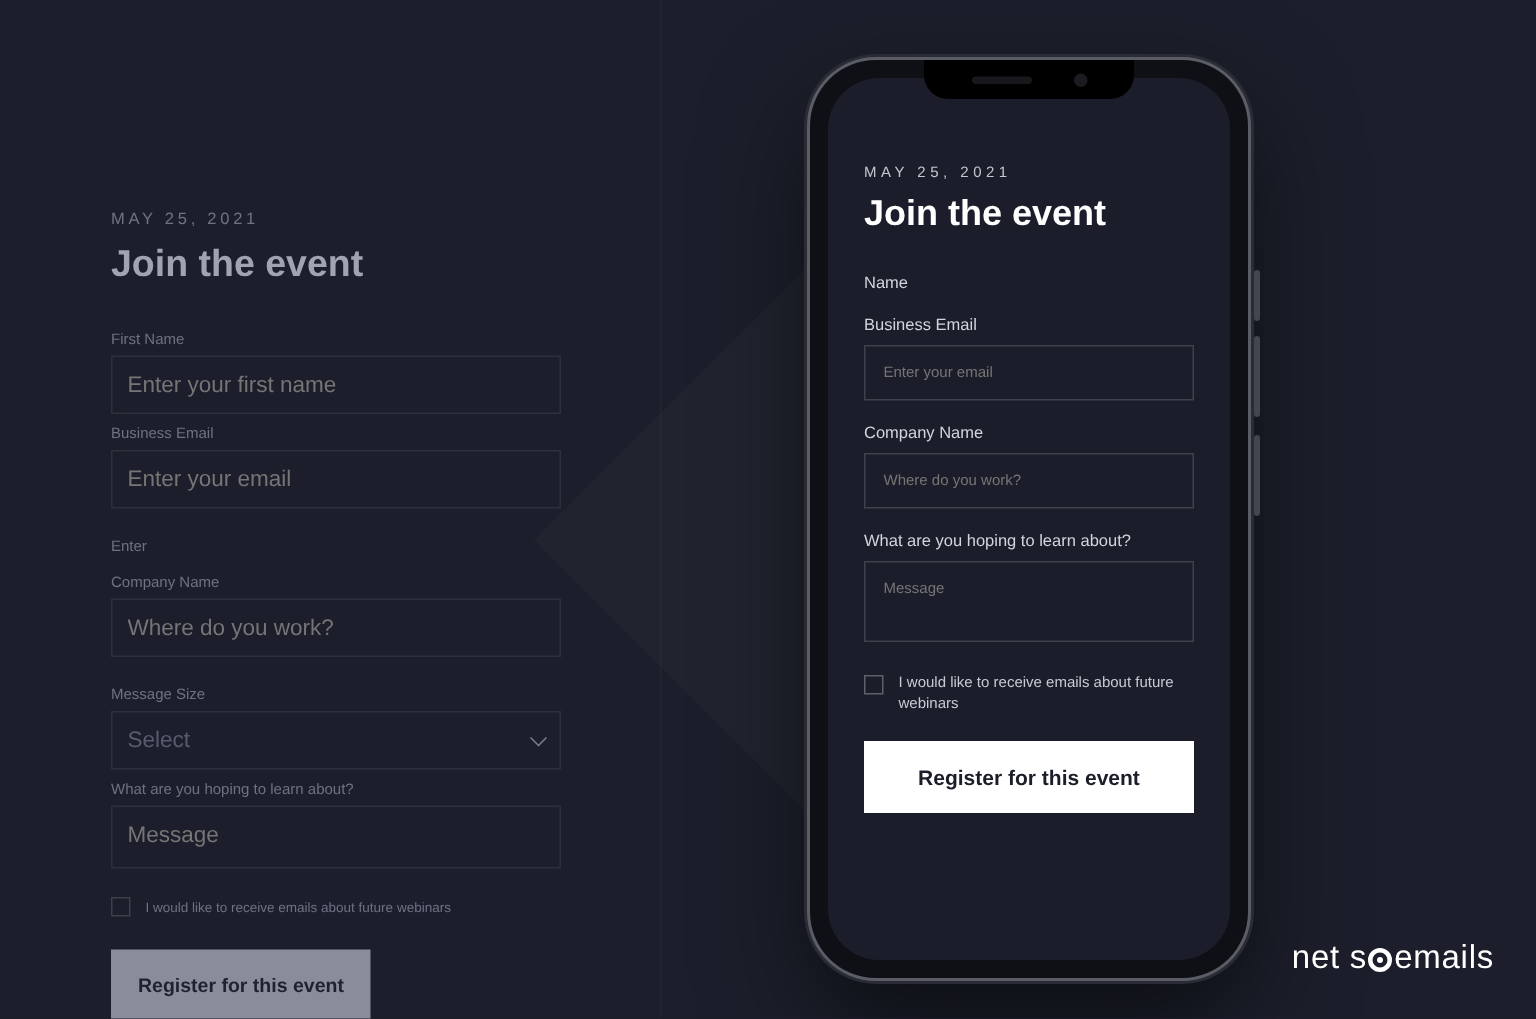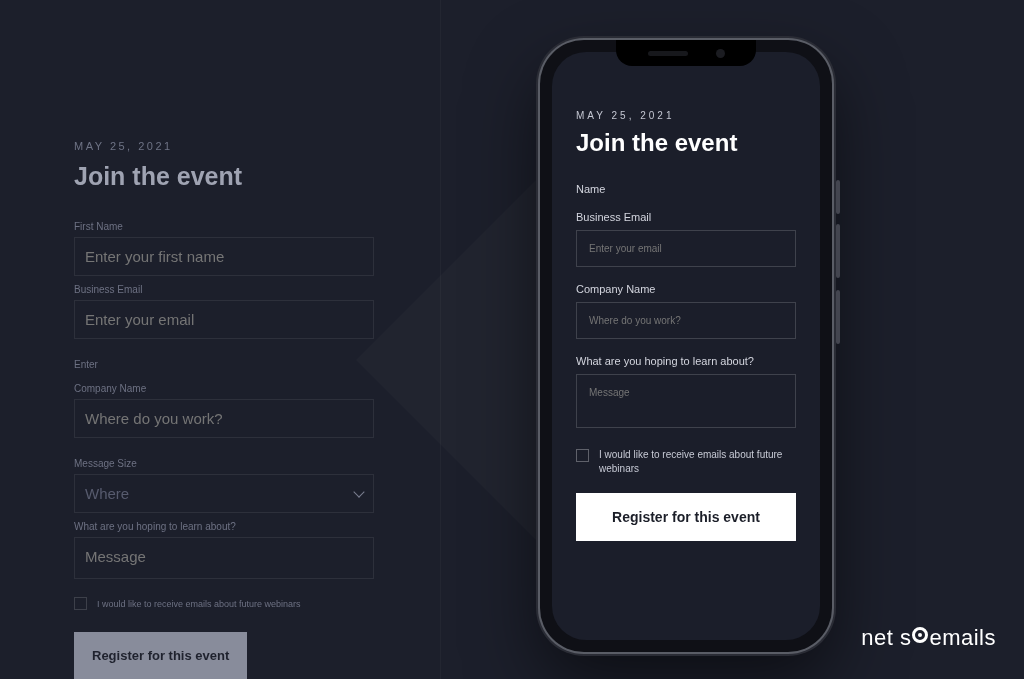--- a/index.html
+++ b/index.html
@@ -233,20 +233,21 @@
     font-weight: 700;
     cursor: pointer;
   }
 
   
   .brand {
     position: absolute;
     right: 28px;
     bottom: 28px;
     display: flex;
+    align-items: center;
     gap: 0;
     color: #ffffff;
     font-size: 22px;
     font-weight: 500;
     letter-spacing: 0.5px;
   }
   .brand .dot {
     display: inline-flex;
     width: 16px; height: 16px;
     border: 3px solid #ffffff;
@@ -294,21 +295,21 @@
   </div>
 
   <div class="row">
     <div class="field">
       <span class="flabel">Company Name</span>
       <input class="finput" placeholder="Where do you work?" style="">
     </div>
     <div class="field">
       <span class="flabel">Message Size</span>
       <div class="fselect">
-        <span>Where</span>
+        <span>Select</span>
         <span class="chev"></span>
       </div>
     </div>
   </div>
 
   <div class="field" style="margin-bottom:14px;">
     <span class="flabel">What are you hoping to learn about?</span>
     <textarea class="ftextarea" placeholder="Message" style=""></textarea>
   </div>
 

